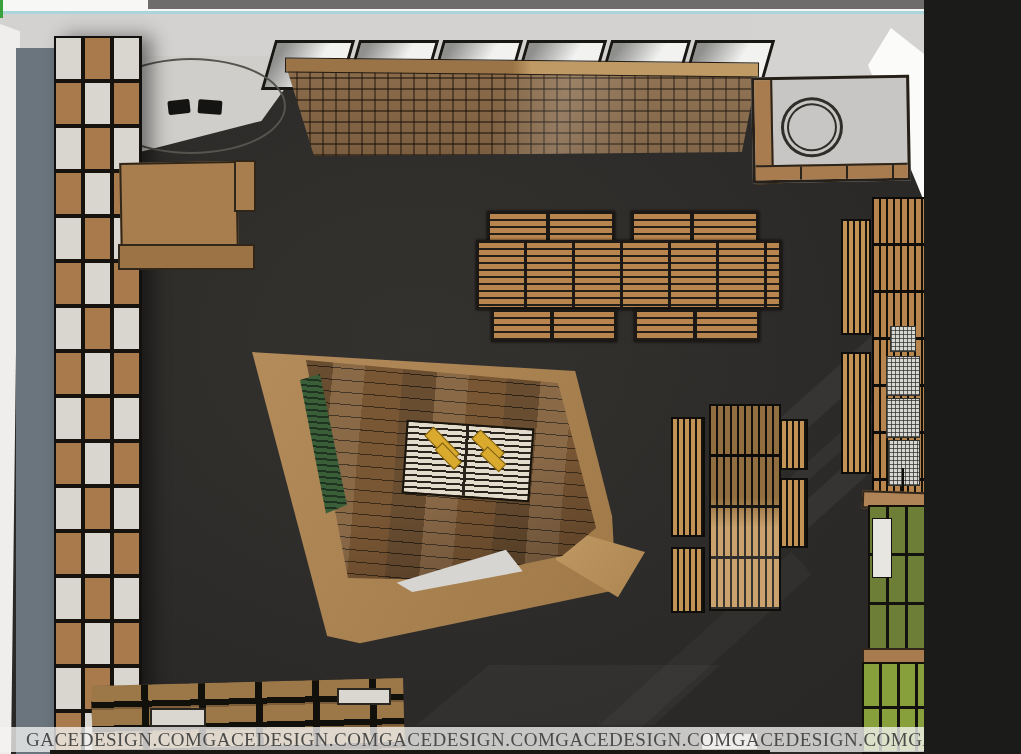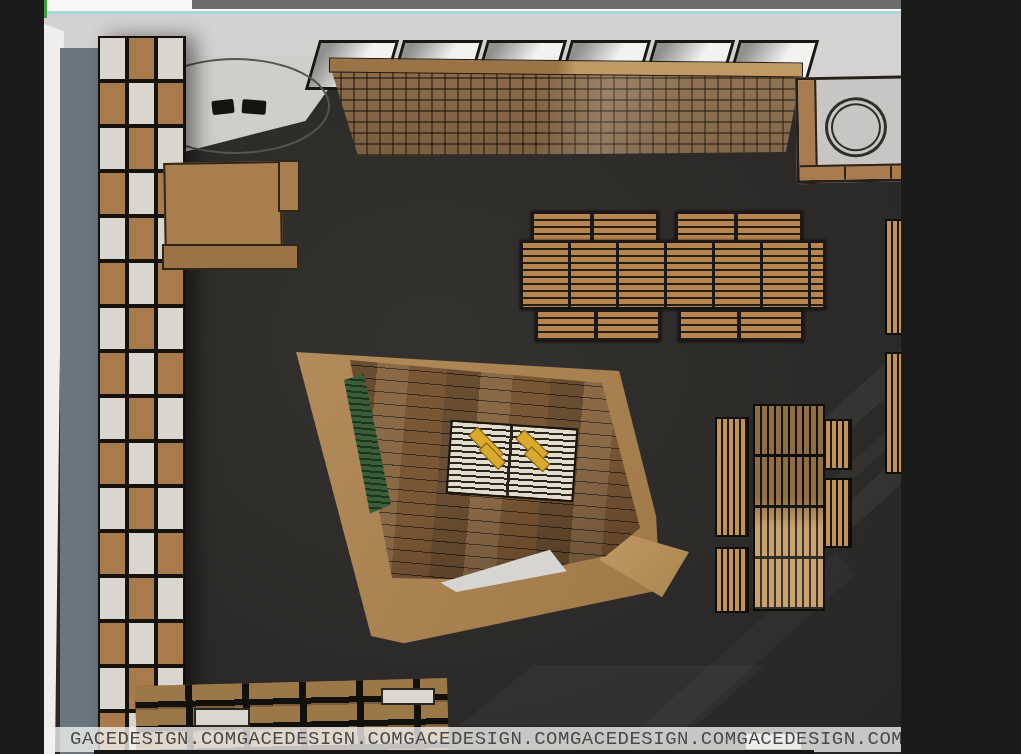--- a/index.html
+++ b/index.html
@@ -1,20 +1,19 @@
 <!DOCTYPE html>
 <html><head>
 <meta charset="utf-8">
 <style>
   html,body{margin:0;padding:0;background:#1b1b1a;}
   #stage{
-    position:relative;width:857px;height:754px;overflow:hidden;
-    font-family:Liberation Mono, monospace;
+    position:relative;width:924px;height:754px;overflow:hidden;
+    font-family:Liberation Serif, serif;
     background:radial-gradient(ellipse at 45% 45%, #34322f 0%, #2c2b29 55%, #272624 100%);
-    margin-left:44px;
   }
   .a{position:absolute;}
   .outl{filter:drop-shadow(0 0 1.5px rgba(0,0,0,.8));}
 
   
   .band-top{left:0;top:12px;width:1021px;height:62px;background:#d3d2d0;}
   .band-tr{left:752px;top:12px;width:269px;height:72px;background:#d4d3d1;}
   .tl-wedge{left:54px;top:56px;width:244px;height:118px;background:#cfcecb;
     clip-path:polygon(0 0,100% 0,100% 12%,85% 55%,0 100%);}
   .strip-white-top{left:0;top:0;width:1021px;height:13px;background:#f7f7f5;}

